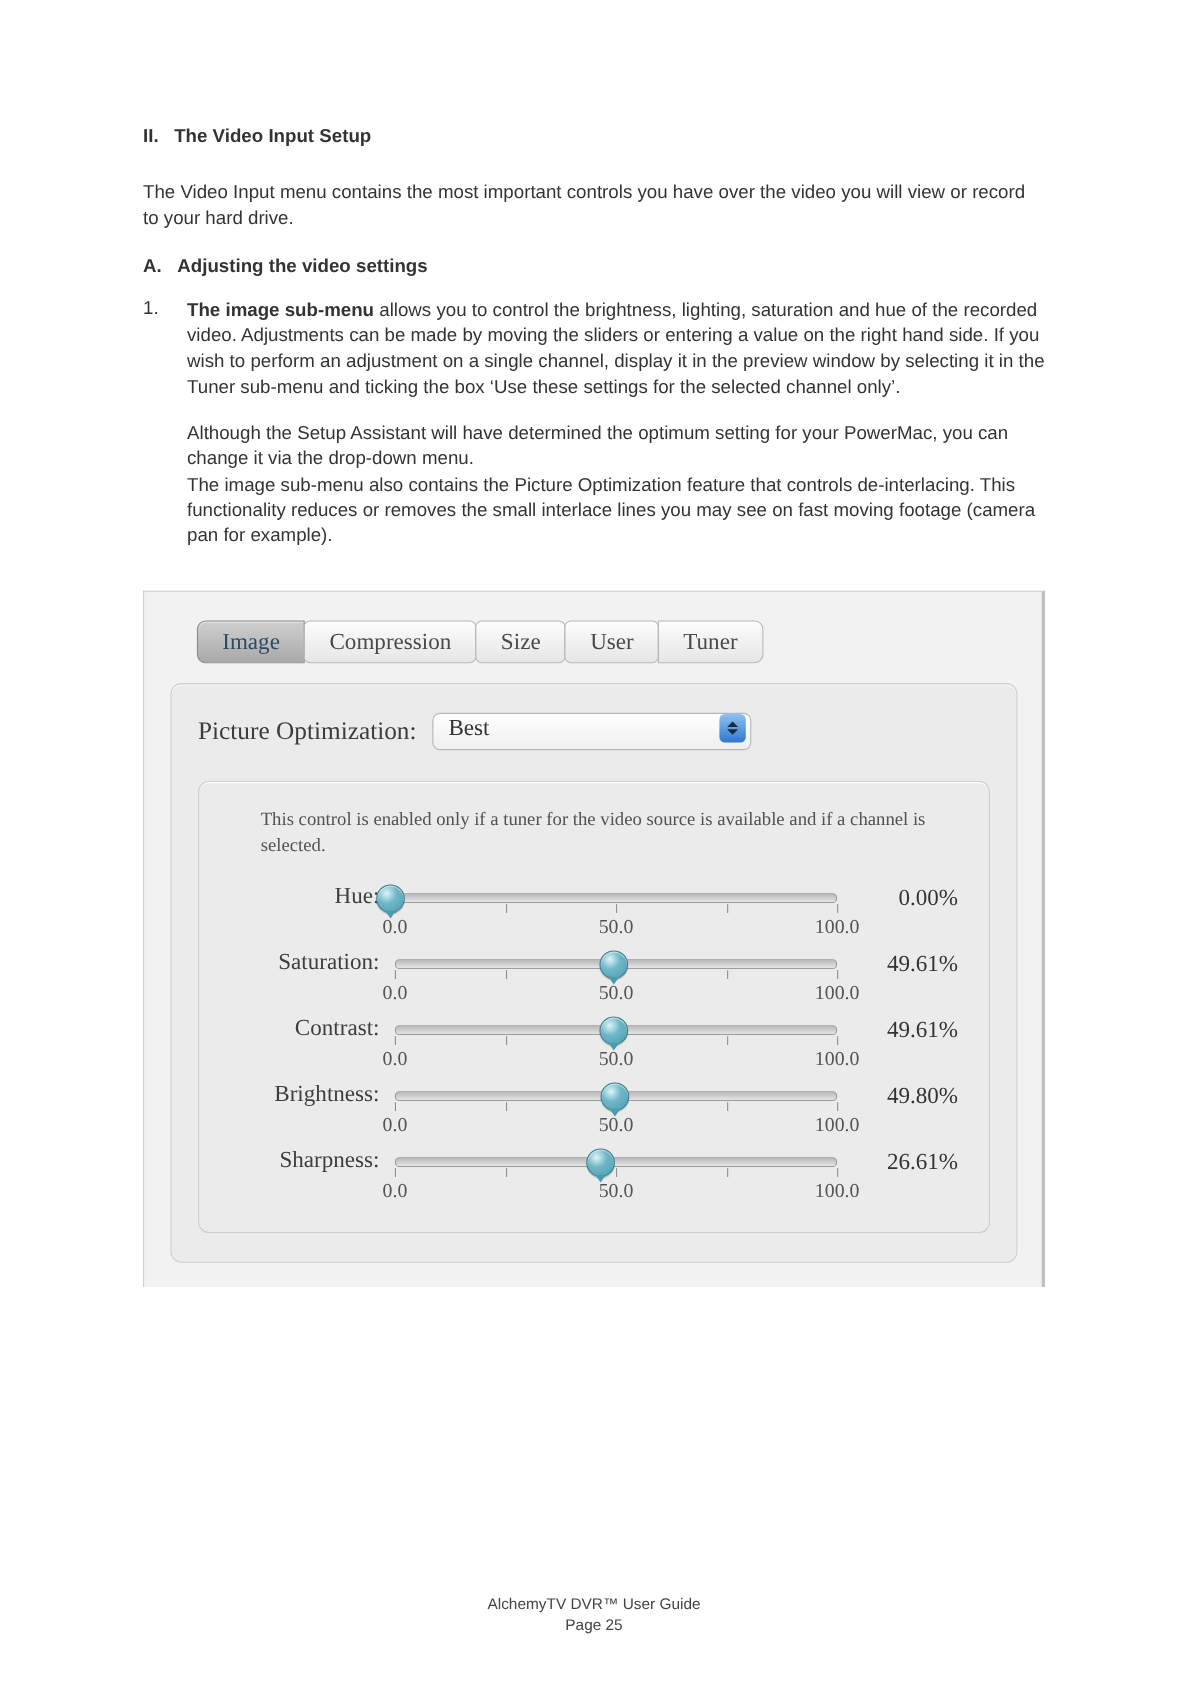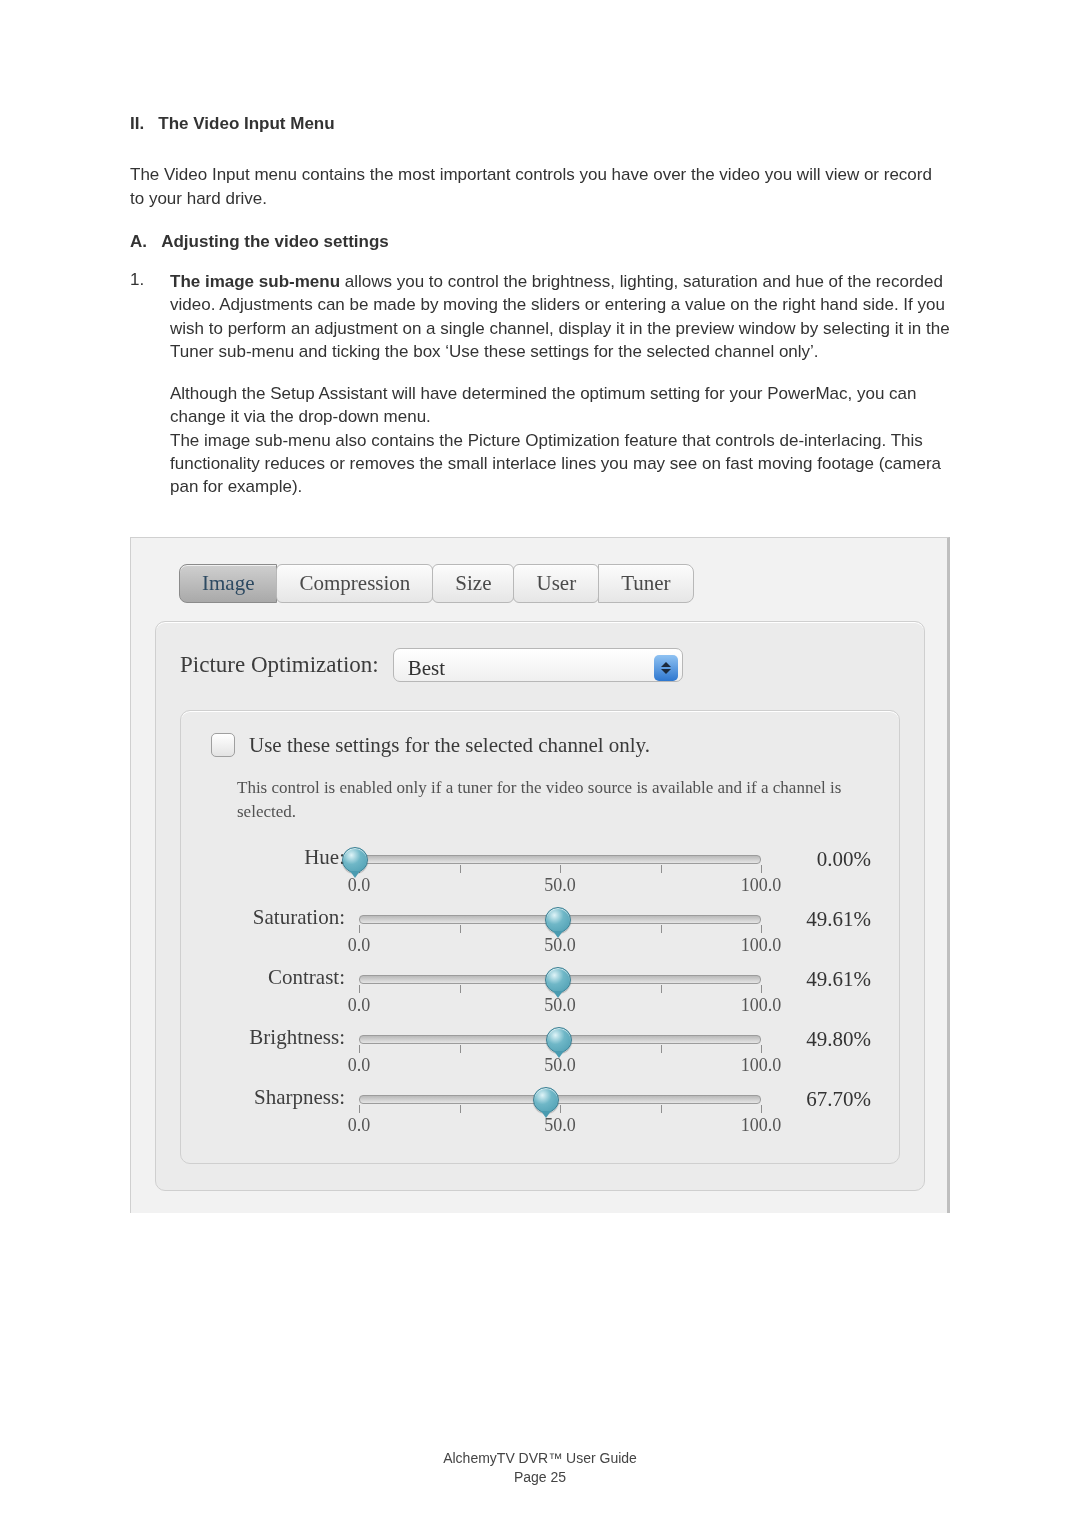--- a/index.html
+++ b/index.html
@@ -75,21 +75,21 @@
     border:1px solid #cfcfcf;
     border-radius:10px;
     padding:22px 20px 26px 20px;
     box-shadow:inset 0 1px 0 #fff;
   }
   .row-popt{
     display:flex;align-items:center;gap:14px;
     font-size:23px;color:#3c3c3c;margin:4px 0 28px 4px;
   }
   .popup{
-    display:flex;align-items:flex-end;justify-content:space-between;
+    display:flex;align-items:flex-start;justify-content:space-between;
     width:290px;height:34px;
     background:linear-gradient(#fff,#efefef);
     border:1px solid #b7b7b7;border-radius:7px;
     padding:0 4px 0 14px;box-sizing:border-box;
     font-size:21px;color:#333;cursor:pointer;
   }
   .popup .arrows{
     width:24px;height:26px;border-radius:5px;
     background:linear-gradient(#8fc2f2,#2e77cf);
     display:flex;flex-direction:column;align-items:center;justify-content:center;
@@ -168,21 +168,21 @@
     font-size:14px;color:#444;line-height:1.4;
   }
 </style>
 </head>
 <body>
 
 <div class="page">
 
   <p class="heading heading-ii">
     <span>II.</span>
-    &nbsp;&nbsp;<span>The Video Input Menu</span>
+    &nbsp;&nbsp;<span>The Video Input Setup</span>
   </p>
 
   <p class="body-block">The Video Input menu contains the most important controls you have over the video you will view or record to your hard drive.</p>
 
   <p class="heading">
     <span>A.</span>
     &nbsp;&nbsp;<span>Adjusting the video settings</span>
   </p>
 
   <ol class="num">
@@ -212,24 +212,20 @@
 
       <div class="row-popt">
         <span>Picture Optimization:</span>
         <div class="popup">
           <span>Best</span>
           <span class="arrows"></span>
         </div>
       </div>
 
       <div class="inner-box">
-        <div class="chk-row">
-          <div class="chk"></div>
-          <span class="chk-label">Use these settings for the selected channel only.</span>
-        </div>
         <p class="hint">This control is enabled only if a tuner for the video source is available and if a channel is selected.</p>
 
         <div id="sliders-host">
             <div class="slider-row">
               <div class="slider-label">Hue:</div>
               <div class="slider-zone">
                 <div class="track"></div>
                 <div class="ticks">
                   <div class="tick" style="left:0%"></div>
                   <div class="tick" style="left:25%"></div>
@@ -317,21 +313,21 @@
                   <div class="tick" style="left:75%"></div>
                   <div class="tick" style="left:100%"></div>
                 </div>
                 <div class="thumb" style="left: 46.67%;"></div>
                 <div class="ticklabels">
                   <span style="left:0%">0.0</span>
                   <span style="left:50%">50.0</span>
                   <span style="left:100%">100.0</span>
                 </div>
               </div>
-              <div class="val">67.70%</div>
+              <div class="val">26.61%</div>
             </div>
           </div>
 
       </div>
     </div>
 
   </div>
 
 </div>
 

